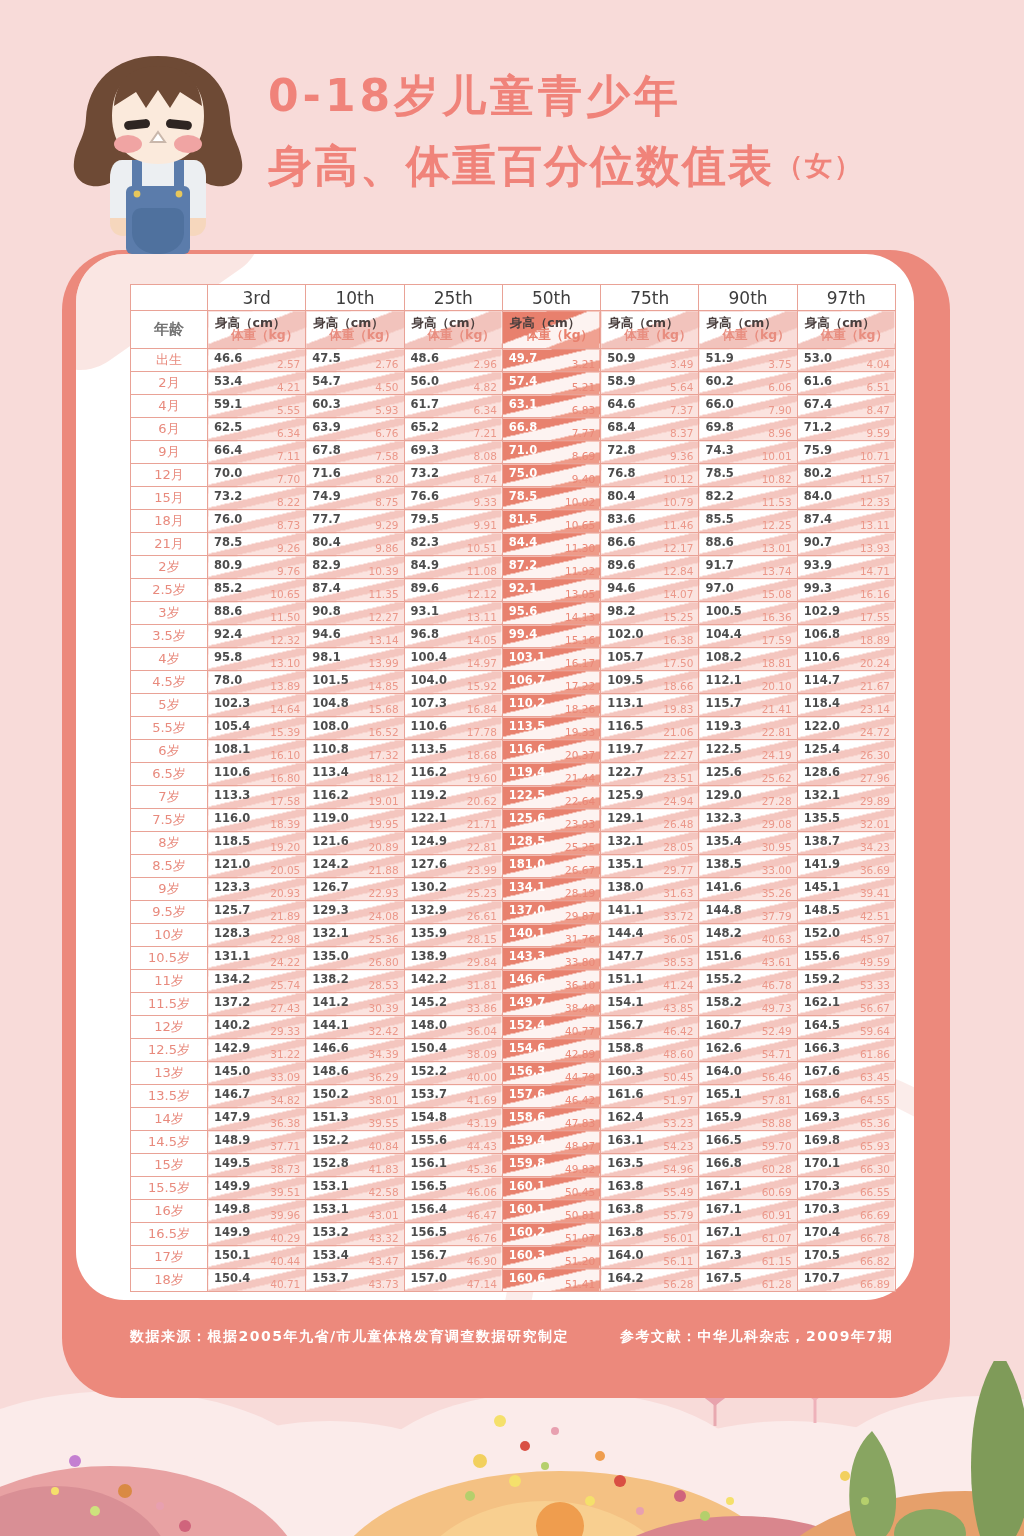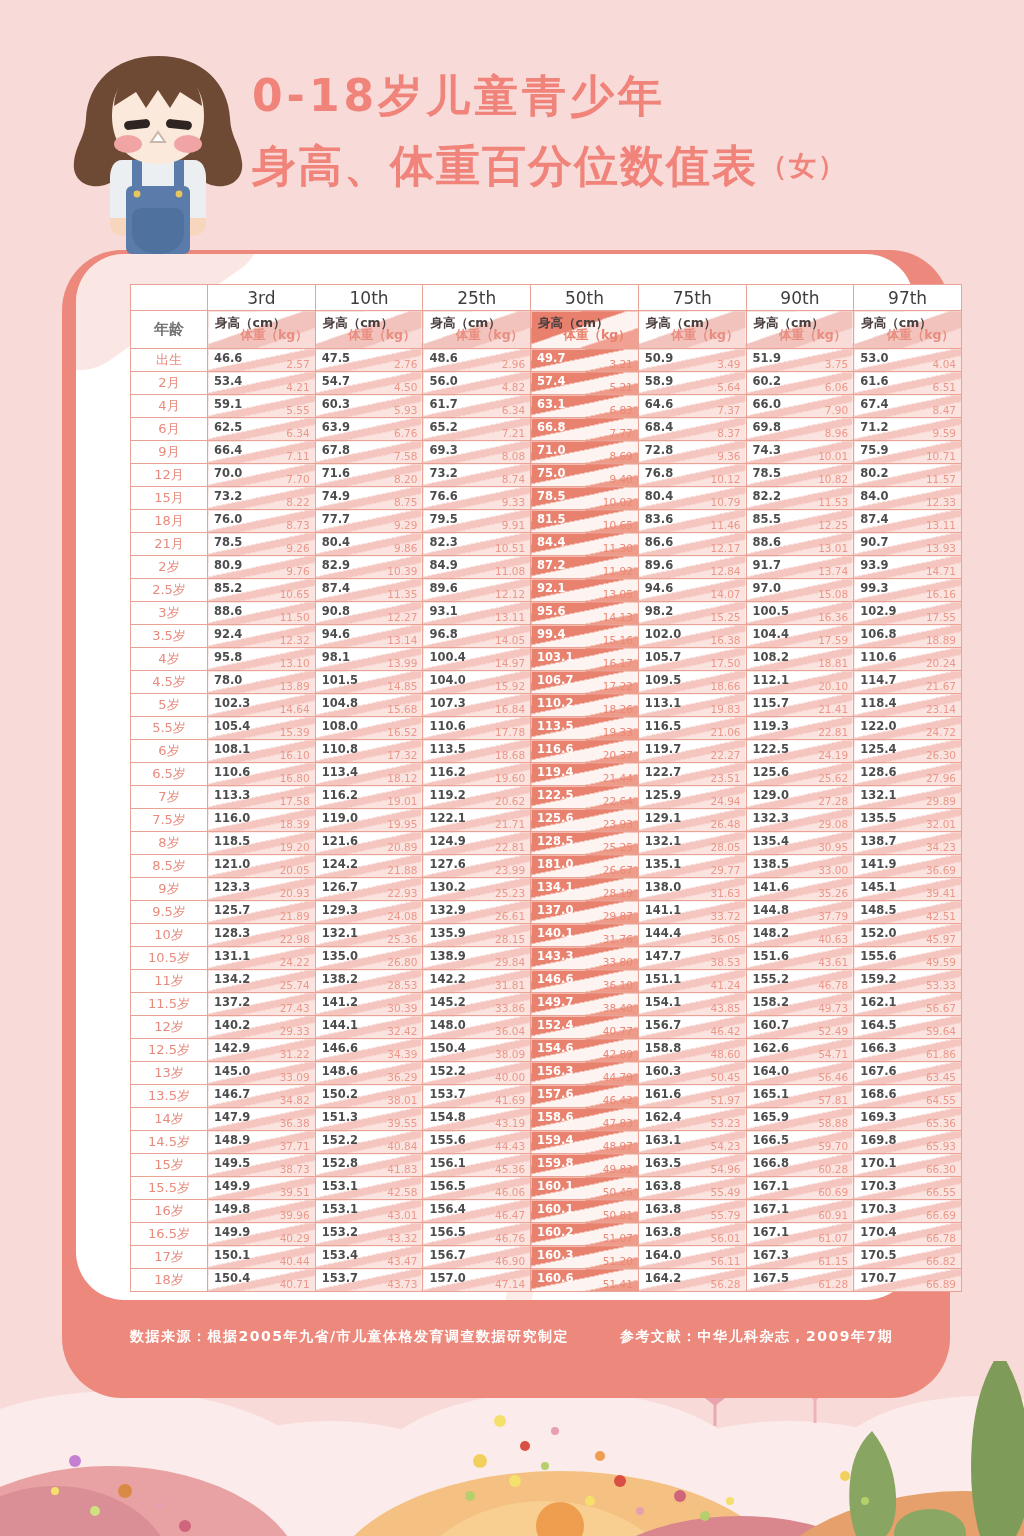--- a/index.html
+++ b/index.html
@@ -1,37 +1,37 @@
 <!DOCTYPE html>
 <html><head>
 <meta charset="utf-8">
 <style>
   html,body{margin:0;padding:0;}
   body{width:1024px;height:1536px;position:relative;overflow:hidden;
        background:#f8dbd9;font-family:"DejaVu Sans","Liberation Sans",sans-serif;}
   .abs{position:absolute;}
 
   
-  .title-block{position:absolute;left:252px;top:74px;color:#f0837a;}
+  .title-block{position:absolute;left:268px;top:74px;color:#f0837a;}
   .title-line1{font-size:44px;font-weight:800;letter-spacing:4px;line-height:1;}
   .title-line2{font-size:44px;font-weight:800;letter-spacing:2px;line-height:1;margin-top:26px;display:flex;align-items:center;}
   .title-suffix{font-size:27px;font-weight:800;margin-left:2px;padding-bottom:2px;}
 
   
   .salmon-card{position:absolute;left:62px;top:250px;width:888px;height:1148px;
                background:#ec897c;border-radius:60px;}
   .white-card{position:absolute;left:76px;top:254px;width:838px;height:1046px;
               background:#ffffff;border-radius:48px;overflow:hidden;}
   .swash-tl{position:absolute;left:-60px;top:-30px;width:260px;height:100px;border-radius:60px;
             background:rgba(246,213,209,.6);transform:rotate(-35deg);}
   .swash-br{position:absolute;right:-160px;bottom:-330px;width:520px;height:520px;border-radius:50%;
             border:26px solid rgba(246,213,209,.45);}
 
   
-  table.growth{position:absolute;left:130px;top:284px;width:832px;border-collapse:collapse;table-layout:fixed;background:#fff;}
+  table.growth{position:absolute;left:130px;top:284px;width:766px;border-collapse:collapse;table-layout:fixed;background:#fff;}
   table.growth col.age-col{width:77px;}
   table.growth th,table.growth td{border:1px solid #e9a296;padding:0;}
   .pct-th{height:25px;font-size:17px;font-weight:400;color:#3e3e3e;background:#fff;text-align:center;}
   .corner-th{background:#fff;}
   .age-th{font-size:15px;font-weight:700;color:#737373;background:#fff;text-align:center;}
   .sub-th{height:37px;position:relative;
           background:linear-gradient(to bottom right,#ffffff 44%,#f2c3bc 44% 72%,#f9dcd8 72%);}
   .sub-th.sub50{background:linear-gradient(to bottom right,#e8806d 44%,#fdf3f1 44% 72%,#f0a191 72%);}
   .h-lab{position:absolute;left:7px;top:4px;font-size:12.5px;font-weight:700;color:#4a3f3e;}
   .w-lab{position:absolute;right:7px;bottom:4px;font-size:12.5px;font-weight:700;color:#e88d7f;}

